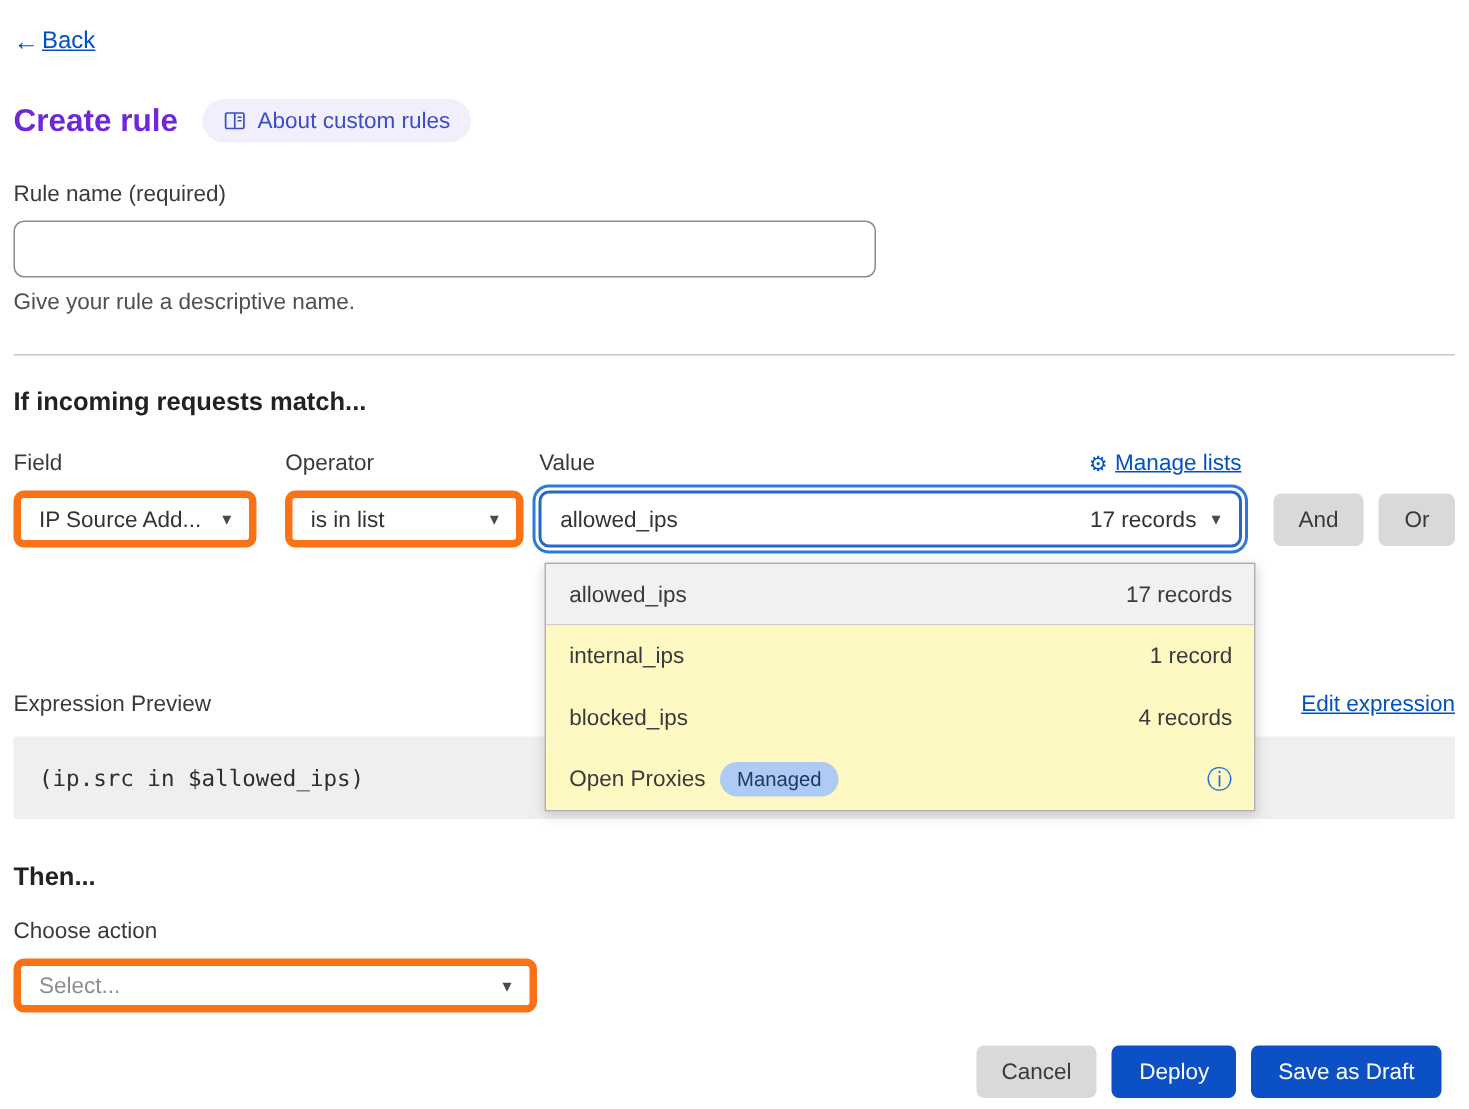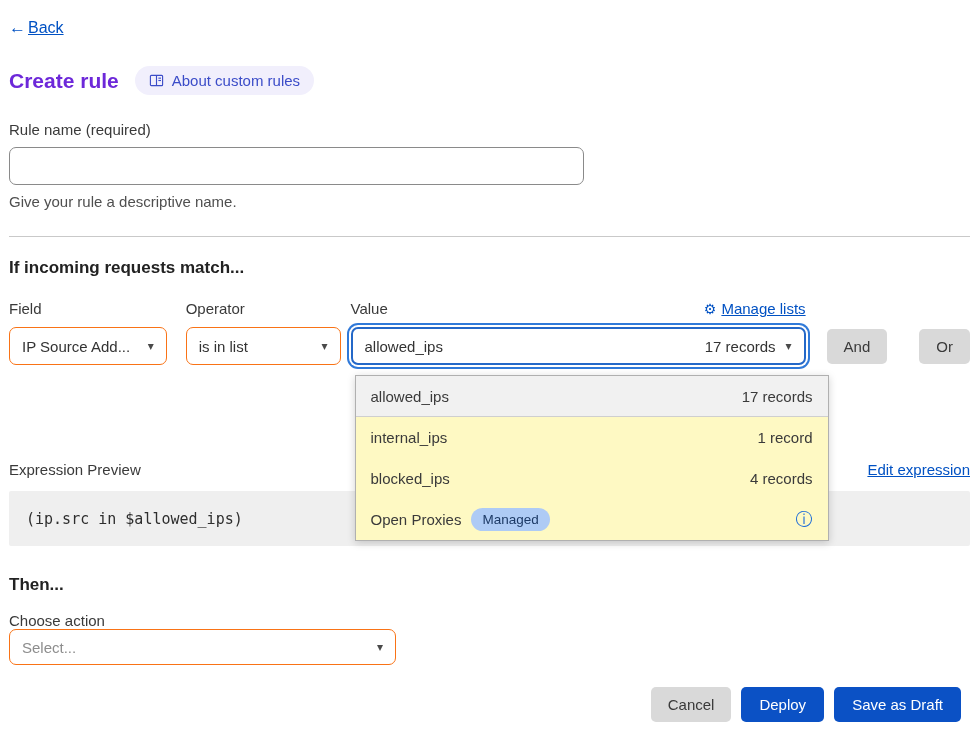--- a/index.html
+++ b/index.html
@@ -44,31 +44,31 @@
   .cond-label { font-size: 15px; color: #3a3a3a; margin-bottom: 10px; }
   .col-field { width: 167px; margin-right: 19px; }
   .col-operator { width: 164px; margin-right: 10px; }
   .col-value { width: 482px; position: relative; }
   .value-label-row { display: flex; justify-content: space-between; align-items: center; margin-bottom: 10px; }
   .manage-lists { display: inline-flex; align-items: center; gap: 5px;
     color: #0051c3; font-size: 15px; cursor: pointer; }
   .manage-lists .gear { font-size: 14px; text-decoration: none; }
   .manage-lists .ml-text { text-decoration: underline; }
 
-  .select { height: 38px; border: 1px solid #f97316; border-radius: 7px;
+  .select { height: 38px; border: 5px solid #f97316; border-radius: 7px;
     background: #fff; display: flex; align-items: center; justify-content: space-between;
     padding: 0 12px; font-size: 15px; color: #333; cursor: pointer; }
   .select .caret { color: #4a4a4a; font-size: 12px; margin-left: 10px; }
   .select.focused { border: 2px solid #2468c8; border-radius: 7px;
     box-shadow: 0 0 0 2px #ffffff, 0 0 0 4px #2f79d9; }
   .select .right-group { display: flex; align-items: center; }
   .select .meta { color: #333; }
   .placeholder { color: #8d8d8d; }
 
-  .andor-group { display: flex; gap: 32px; margin-left: 21px; margin-bottom: 1px; }
+  .andor-group { display: flex; gap: 10px; margin-left: 21px; margin-bottom: 1px; }
   .btn { border: none; border-radius: 5px; font-size: 15px; cursor: pointer;
     font-family: "Liberation Sans", sans-serif; }
   .btn-gray { background: #d9d9d9; color: #3a3a3a; padding: 9px 17px; }
   .btn-blue { background: #0b51c5; color: #ffffff; padding: 9px 18px; }
 
   
   .dropdown-panel { position: absolute; top: calc(100% + 10px); left: 4px;
     width: 474px; background: #ffffff; border: 1px solid #b0b0b0;
     box-shadow: 0 2px 8px rgba(0,0,0,0.18); z-index: 20; }
   .dropdown-item { height: 41px; display: flex; align-items: center;
@@ -84,21 +84,21 @@
   .expression-row { margin-top: 96px; display: flex; justify-content: space-between; align-items: center; }
   .expression-label { font-size: 15px; color: #3a3a3a; }
   .edit-expression { color: #0051c3; font-size: 15px; text-decoration: underline; cursor: pointer; }
   .expression-box { margin-top: 13px; background: #efefef; height: 55px;
     display: flex; align-items: center; padding: 0 17px; border-radius: 2px; }
   .expression-code { font-family: "DejaVu Sans Mono", monospace; font-size: 15px; color: #2e2e2e; }
 
   
   .then-heading { margin-top: 29px; font-size: 17px; font-weight: bold; color: #222; }
   .choose-action-label { margin-top: 17px; font-size: 15px; color: #3a3a3a; }
-  .action-select { width: 387px; height: 36px; }
+  .action-select { margin-top: 10px; width: 349px; height: 36px; }
 
   
   .footer-row { margin-top: 22px; display: flex; justify-content: flex-end; gap: 10px; padding-right: 9px; }
 </style>
 </head>
 <body>
 
 <div class="container">
 
   

